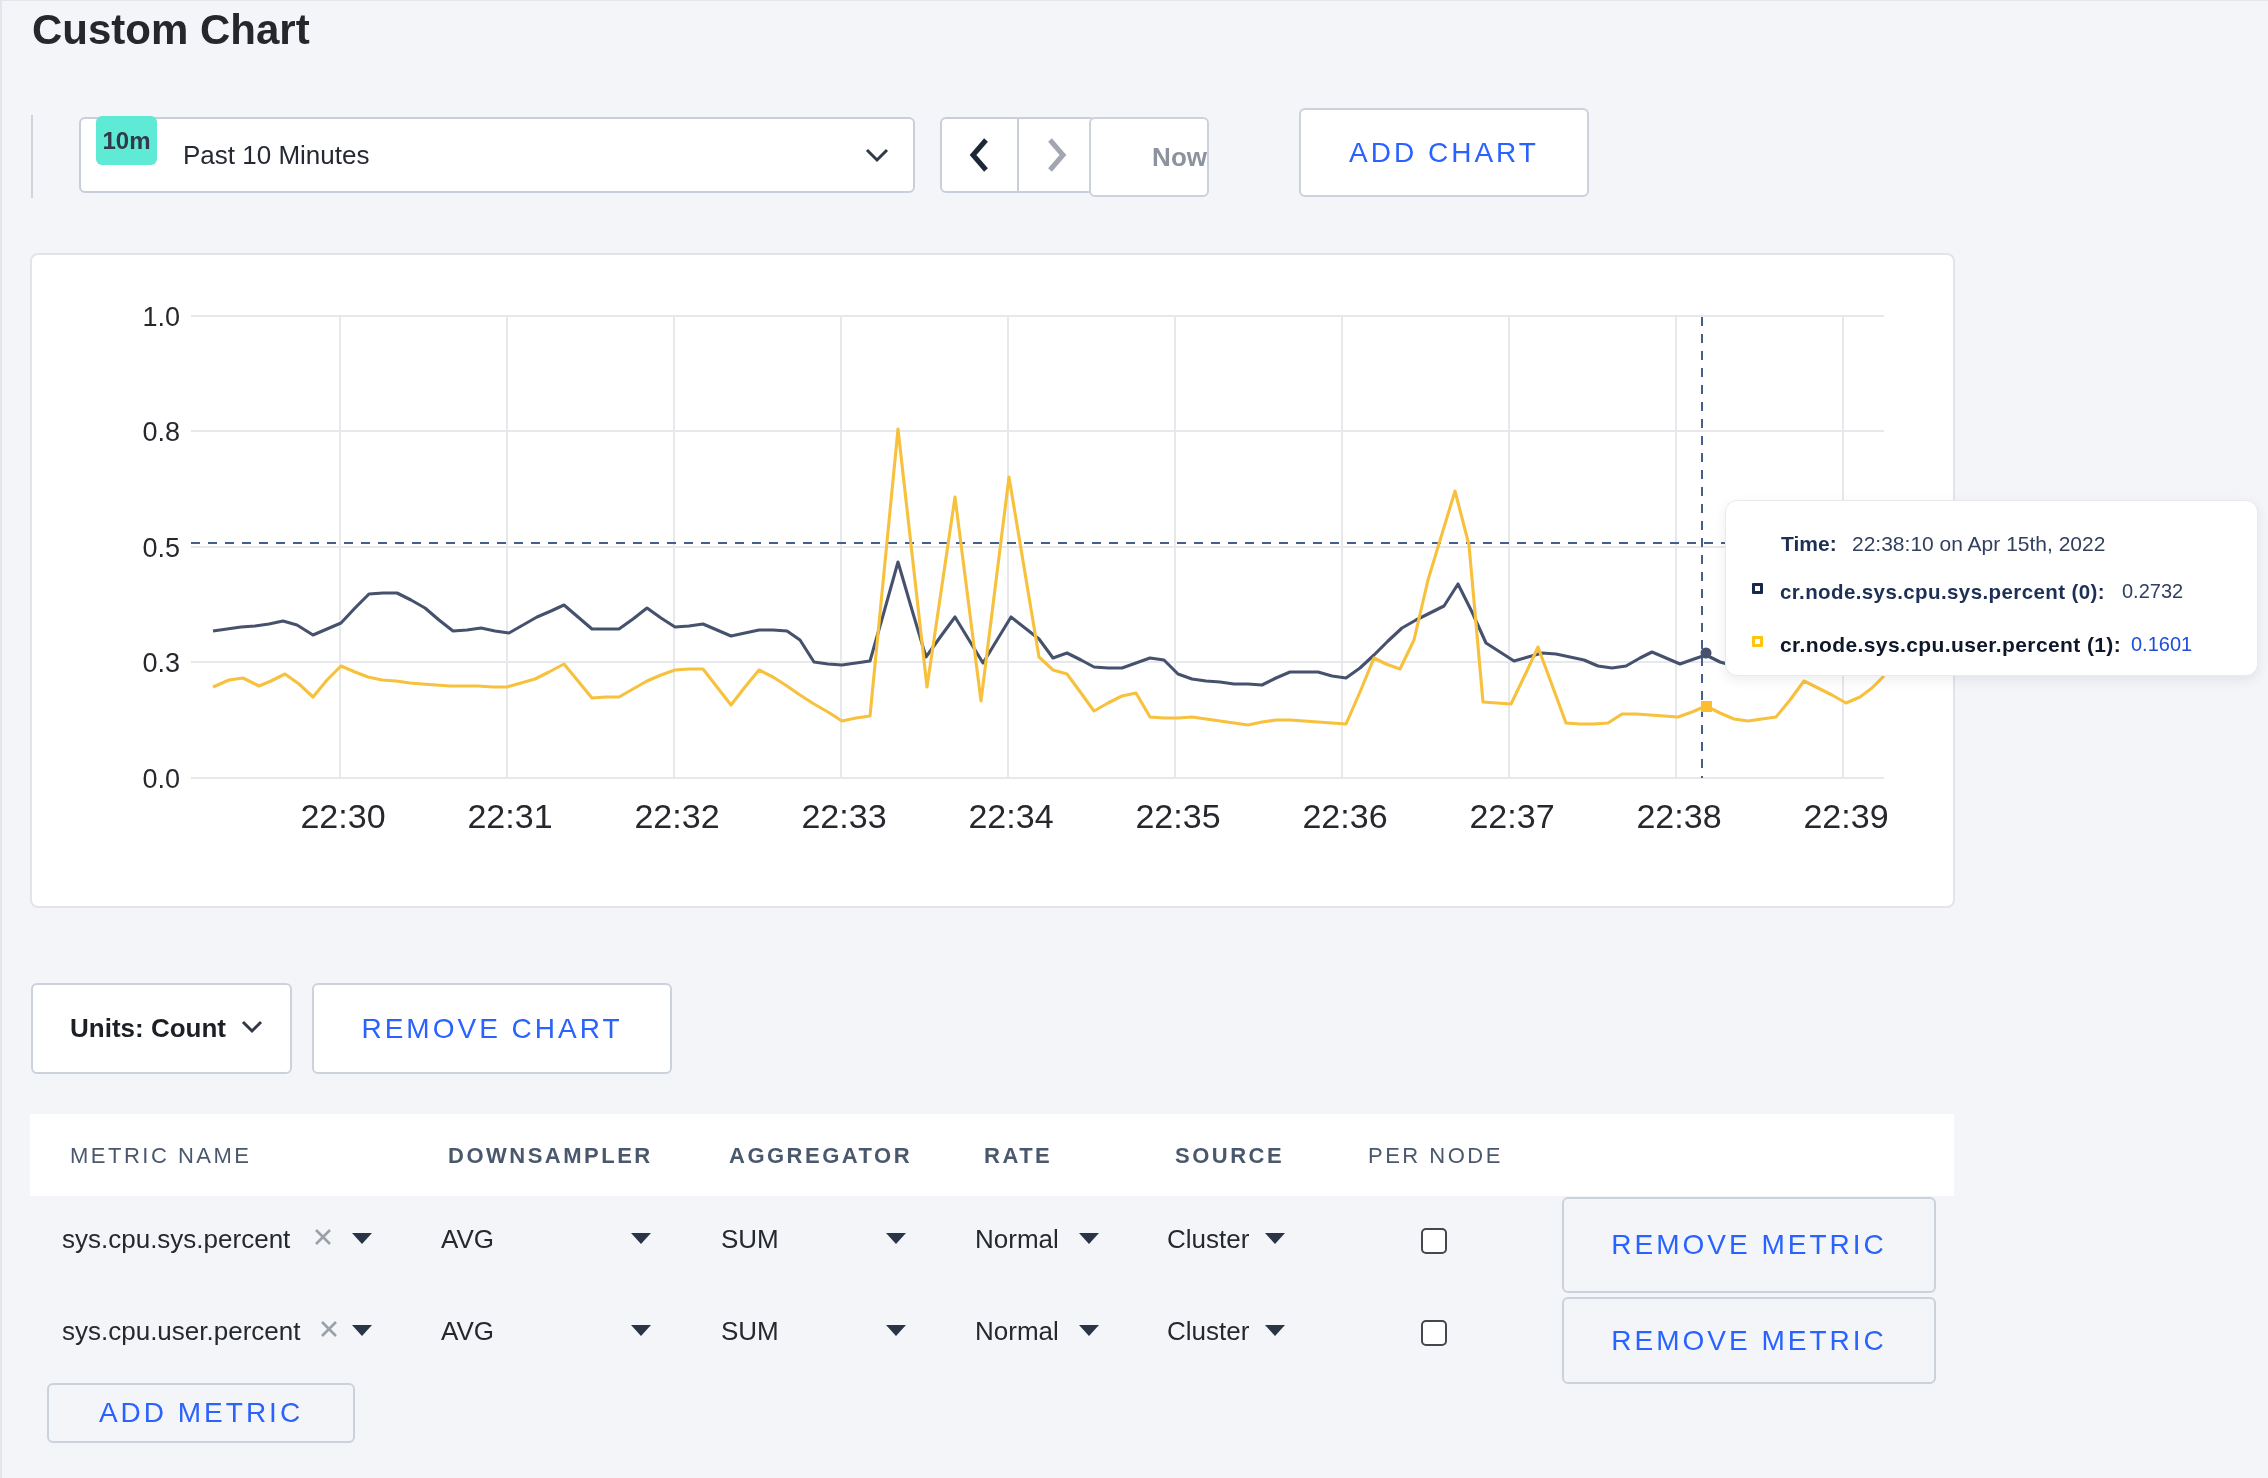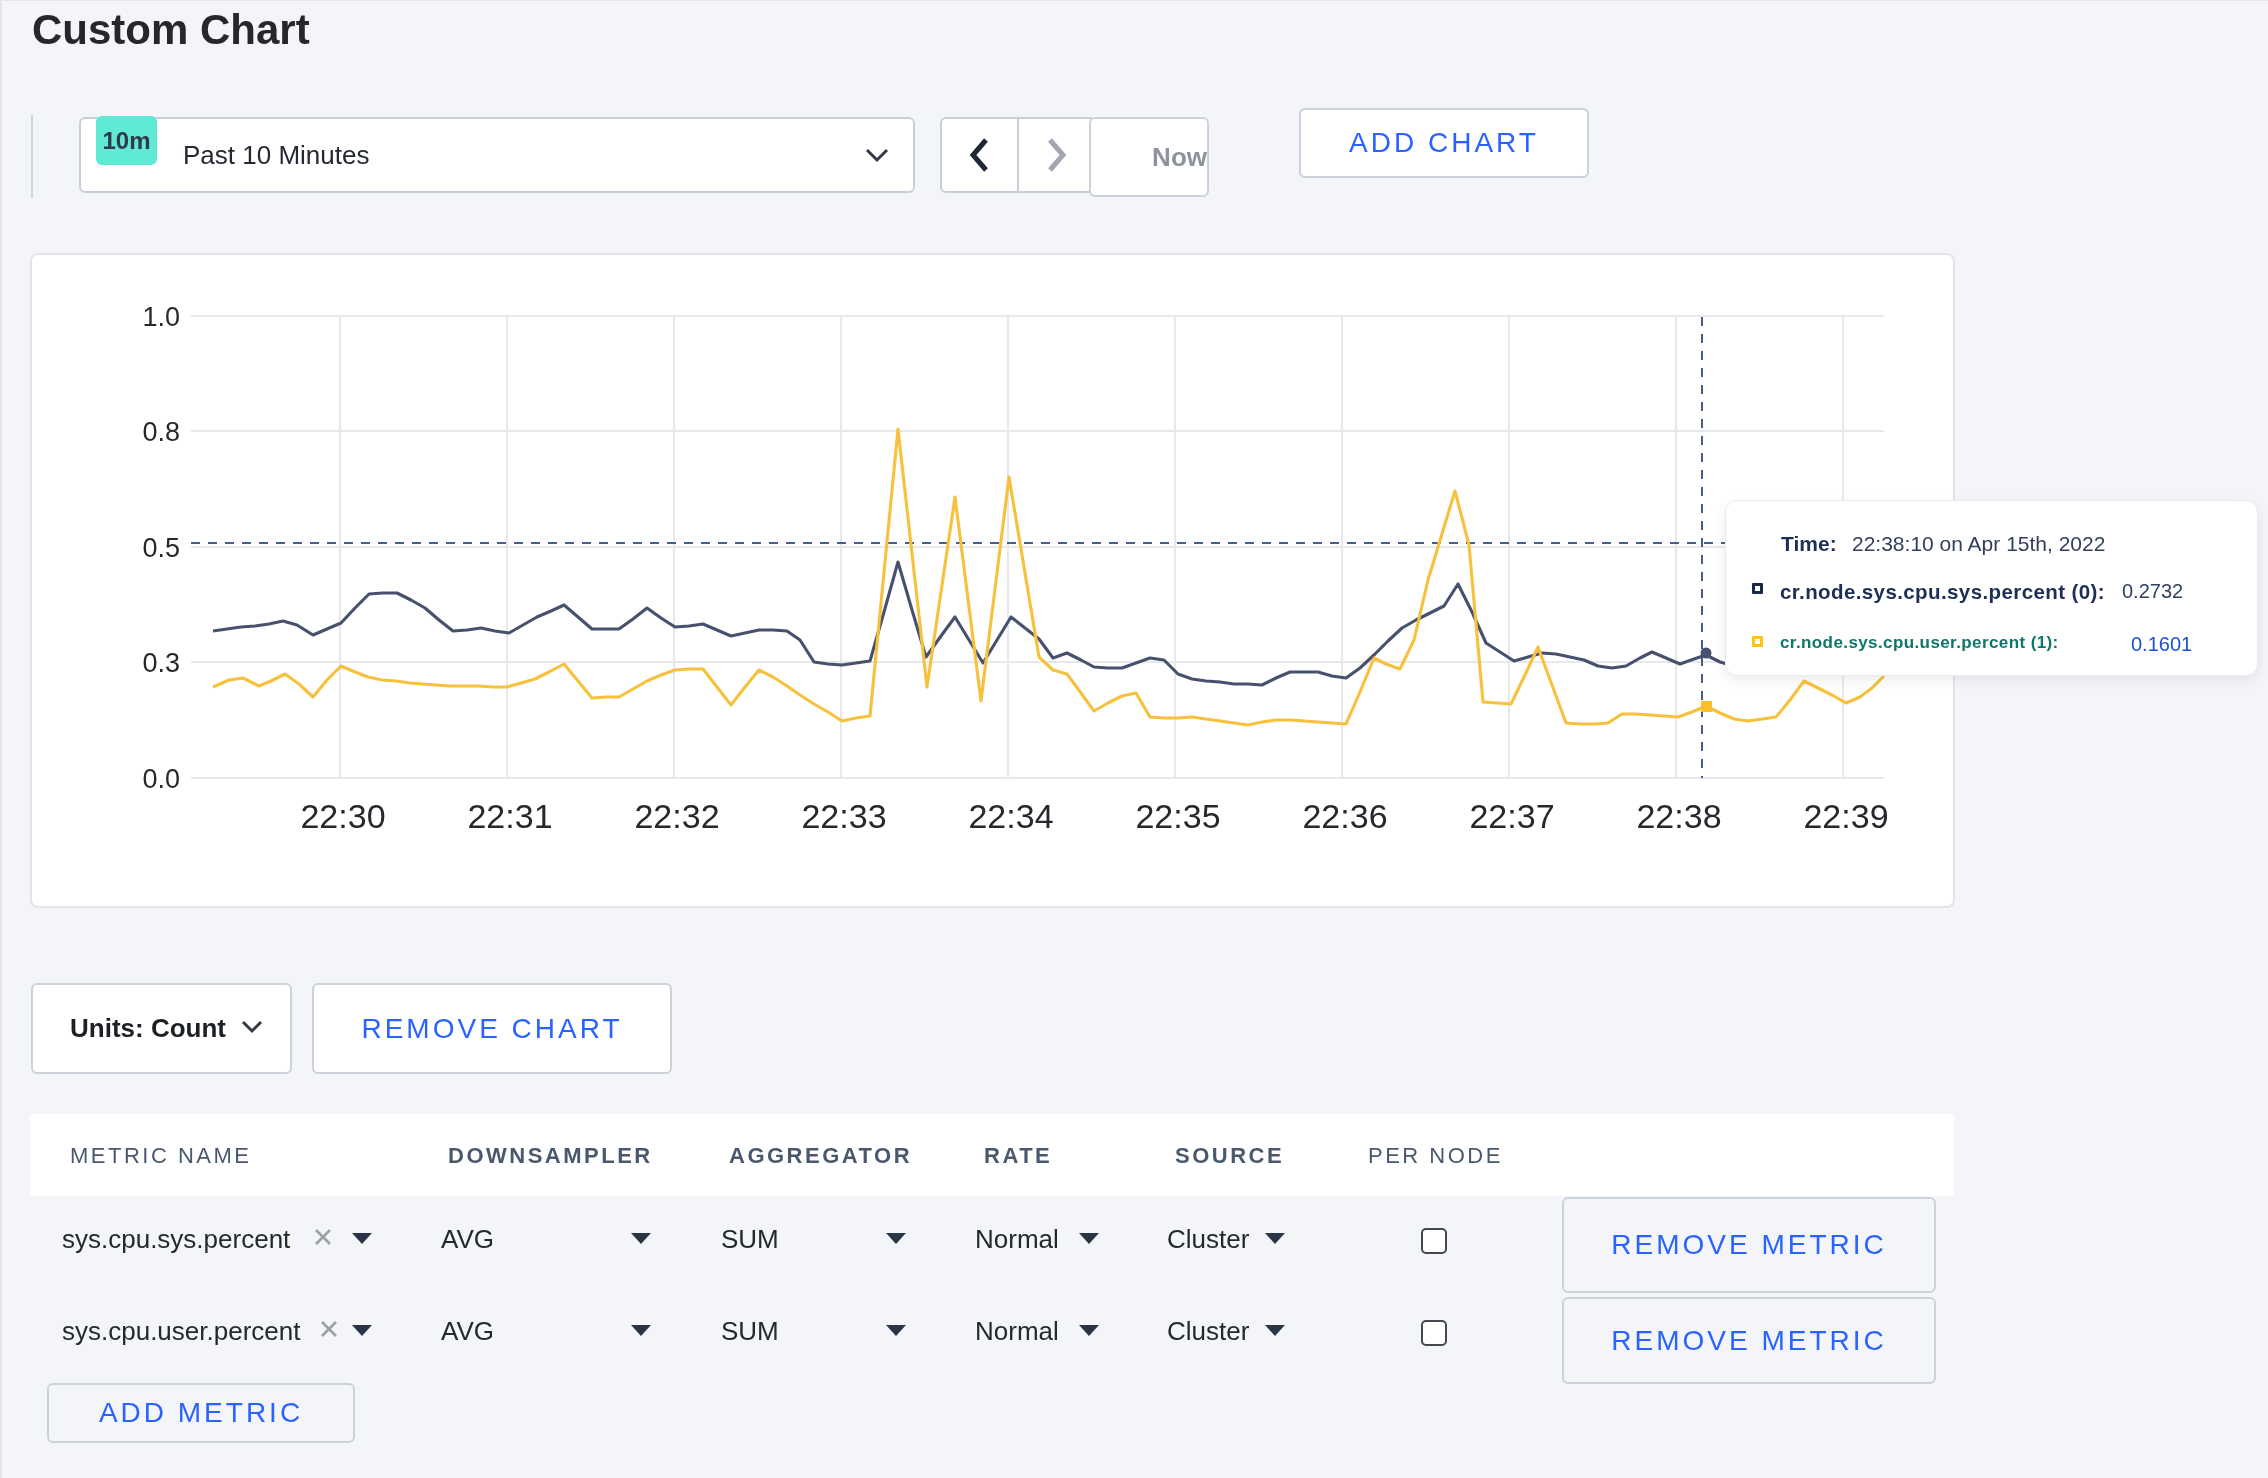--- a/index.html
+++ b/index.html
@@ -23,21 +23,21 @@
 <svg class="abs" style="left:966px;top:136px;" width="26" height="38" viewBox="0 0 26 38">
     <path d="M20 4 L7 19 L20 34" fill="none" stroke="#1d2736" stroke-width="5"></path>
   </svg>
 <svg class="abs" style="left:1044px;top:136px;" width="26" height="38" viewBox="0 0 26 38">
     <path d="M6 4 L19 19 L6 34" fill="none" stroke="#a1a6b1" stroke-width="5"></path>
   </svg>
 
 <div class="btn" style="left:1089px;top:117px;width:120px;height:80px;justify-content:flex-end;">
     <span style="font-size:26px;font-weight:700;color:#8d939e;">Now</span>
   </div>
-<div class="btn" style="left:1299px;top:108px;width:290px;height:70px;">
+<div class="btn" style="left:1299px;top:108px;width:290px;height:89px;">
     <span class="blue">ADD CHART</span>
   </div>
 
 <div class="abs" style="left:30px;top:253px;width:1925px;height:655px;background:#fff;border:2px solid #e2e4ea;border-radius:8px;"></div>
 <div class="abs" style="left:30px;top:253px;"><svg id="chart" width="1925" height="655" viewBox="30 253 1925 655" font-family="Liberation Sans, sans-serif">
 <line x1="191" y1="316" x2="1884" y2="316" stroke="#e7e8eb" stroke-width="2"></line>
       <line x1="191" y1="431" x2="1884" y2="431" stroke="#e7e8eb" stroke-width="2"></line>
       <line x1="191" y1="547" x2="1884" y2="547" stroke="#e7e8eb" stroke-width="2"></line>
       <line x1="191" y1="662" x2="1884" y2="662" stroke="#e7e8eb" stroke-width="2"></line>
       <line x1="191" y1="778" x2="1884" y2="778" stroke="#e7e8eb" stroke-width="2"></line>
@@ -74,21 +74,21 @@
 <rect x="1701" y="701" width="11" height="11" fill="#fcbe2c"></rect>
 </svg></div>
 
 <div class="abs" style="left:1725px;top:500px;width:533px;height:176px;background:#fff;border:1px solid #e8eaee;border-radius:12px;box-shadow:0 4px 12px rgba(50,60,80,0.09);"></div>
 <div class="abs" style="left:1781px;top:532px;font-size:21px;font-weight:700;color:#1c2f55;">Time:</div>
 <div class="abs" style="left:1852px;top:532px;font-size:21px;color:#31405f;">22:38:10 on Apr 15th, 2022</div>
 <div class="abs" style="left:1752px;top:583px;width:11px;height:11px;border:3.5px solid #16294c;border-radius:1px;"></div>
 <div class="abs" style="left:1780px;top:580px;font-size:20.5px;font-weight:700;letter-spacing:0.4px;color:#1c2f55;">cr.node.sys.cpu.sys.percent (0):</div>
 <div class="abs" style="left:2122px;top:580px;font-size:20px;color:#31405f;">0.2732</div>
 <div class="abs" style="left:1752px;top:636px;width:11px;height:11px;border:3.5px solid #ffc40d;border-radius:1px;"></div>
-<div class="abs" style="left:1780px;top:633px;font-size:17px;font-weight:700;letter-spacing:0.4px;color:#0f766e;">cr.node.sys.cpu.user.percent (1):</div>
+<div class="abs" style="left:1780px;top:633px;font-size:21px;font-weight:700;letter-spacing:0.4px;color:#0f172a;">cr.node.sys.cpu.user.percent (1):</div>
 <div class="abs" style="left:2131px;top:633px;font-size:20px;color:#1d4ed8;">0.1601</div>
 
 <div class="abs" style="left:31px;top:983px;width:261px;height:91px;background:#fff;border:2px solid #ccd2dc;border-radius:6px;"></div>
 <div class="abs" style="left:70px;top:983px;height:91px;display:flex;align-items:center;font-size:26px;font-weight:700;color:#1c2026;">Units: Count</div>
 <svg class="abs" style="left:240px;top:1019px;" width="24" height="16" viewBox="0 0 24 16">
     <path d="M3 3 L12 12 L21 3" fill="none" stroke="#323a47" stroke-width="3"></path>
   </svg>
 <div class="btn" style="left:312px;top:983px;width:360px;height:91px;">
     <span class="blue">REMOVE CHART</span>
   </div>

